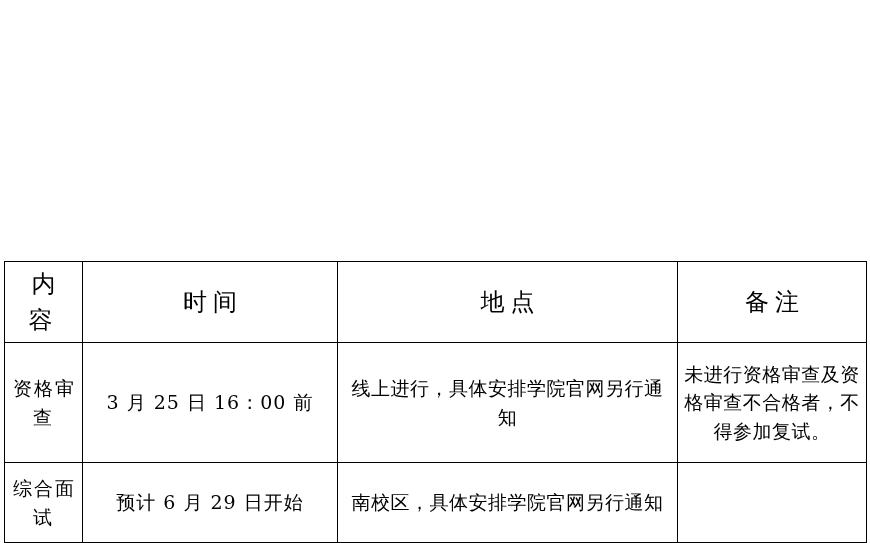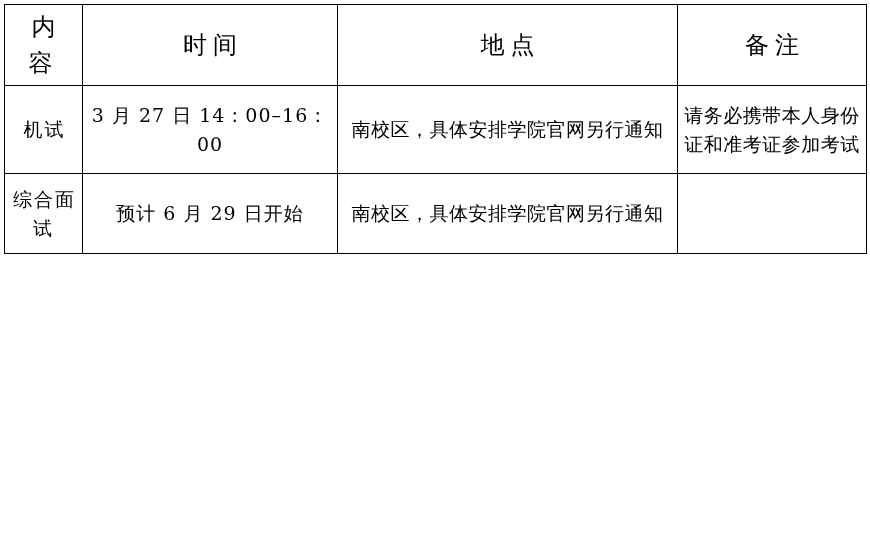--- a/index.html
+++ b/index.html
@@ -12,21 +12,21 @@
     height: 543px;
     font-family: "DejaVu Serif", "Liberation Serif", serif;
     color: #000000;
     overflow: hidden;
   }
   .sheet {
     width: 870px;
     height: 543px;
     box-sizing: border-box;
     display: flex;
-    align-items: flex-start;
+    align-items: flex-end;
     justify-content: flex-start;
   }
   table.schedule {
     border-collapse: collapse;
     table-layout: fixed;
     width: 862px;
     margin-left: 4px;
     margin-top: 4px;
   }
   table.schedule td,
@@ -87,25 +87,25 @@
     </colgroup>
     <thead>
       <tr>
         <th>内容</th>
         <th>时间</th>
         <th>地点</th>
         <th>备注</th>
       </tr>
     </thead>
     <tbody>
-      <tr class="r4">
-        <td class="col-content">机试</td>
-        <td class="col-time">3 月 27 日 14：00–16：00</td>
-        <td class="col-place">南校区，具体安排学院官网另行通知</td>
-        <td class="col-note">请务必携带本人身份证和准考证参加考试</td>
+      <tr class="r1">
+        <td class="col-content">资格审查</td>
+        <td class="col-time">3 月 25 日 16：00 前</td>
+        <td class="col-place">线上进行，具体安排学院官网另行通知</td>
+        <td class="col-note">未进行资格审查及资格审查不合格者，不得参加复试。</td>
       </tr>
       <tr class="r5">
         <td class="col-content">综合面试</td>
         <td class="col-time">预计 6 月 29 日开始</td>
         <td class="col-place">南校区，具体安排学院官网另行通知</td>
         <td class="col-note"></td>
       </tr>
     </tbody>
   </table>
 </div>

